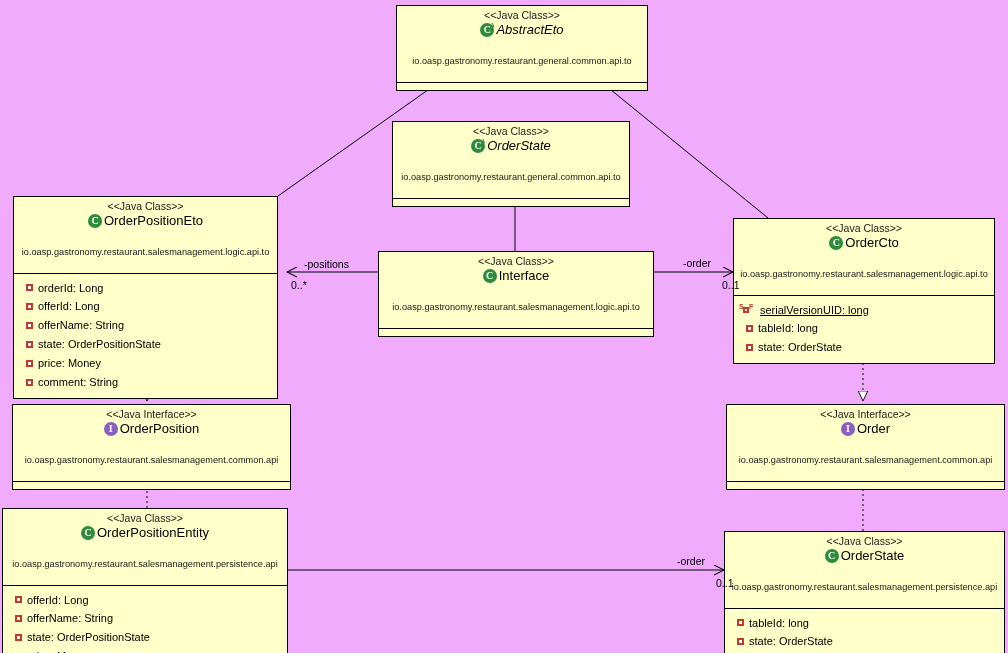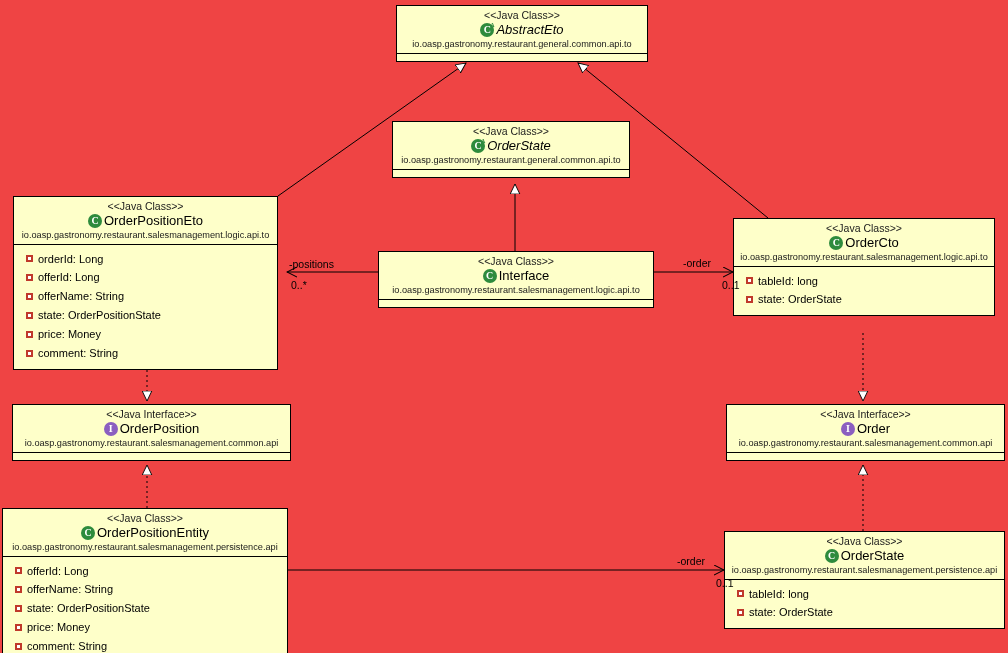--- a/index.html
+++ b/index.html
@@ -5,21 +5,21 @@
   * { box-sizing: border-box; margin: 0; padding: 0; }
   html, body {
     width: 1008px; height: 653px;
     background: #ffffff;
     font-family: "Liberation Sans", sans-serif;
     overflow: hidden;
   }
   #diagram {
     position: relative;
     width: 1008px; height: 653px;
-    background: #ef4444;
+    background: #f0abfc;
   }
   svg.edges {
     position: absolute; left: 0; top: 0;
     width: 1008px; height: 653px;
     pointer-events: none;
   }
 
   
   .uml-box {
     position: absolute;
@@ -51,25 +51,26 @@
     font-weight: normal;
     color: #000000;
     white-space: nowrap;
   }
   .cls-name.abstract { font-style: italic; }
   .pkg {
     font-size: 9.2px;
     color: #1a1a1a;
     display: block;
     white-space: nowrap;
-    margin-top: 1px;
+    margin-top: 18px;
   }
   .uml-attrs {
     border-top: 1px solid #000000;
     padding: 5px 0 6px 0;
+    margin-top: 12px;
   }
   .attr {
     display: flex;
     align-items: center;
     gap: 5px;
     font-size: 11px;
     color: #000000;
     padding: 2px 0 2px 12px;
     line-height: 1.35;
     white-space: nowrap;
@@ -257,20 +258,28 @@
   <div class="uml-box" style="left:733px; top:218px; width:262px;">
     <div class="uml-head">
       <span class="stereotype">&lt;&lt;Java Class&gt;&gt;</span>
       <span class="name-row">
         <span class="icon-class">C</span>
         <span class="cls-name">OrderCto</span>
       </span>
       <span class="pkg">io.oasp.gastronomy.restaurant.salesmanagement.logic.api.to</span>
     </div>
     <div class="uml-attrs">
+      <div class="attr" style="padding-left:5px;">
+        <span class="icon-field-sf">
+          <span class="s-mark">S</span>
+            <span class="sq"></span>
+            <span class="f-mark">F</span>
+        </span>
+        <span class="attr-text underline">serialVersionUID: long</span>
+      </div>
       <div class="attr">
         <span class="icon-field"></span>
         <span class="attr-text">tableId: long</span>
       </div>
       <div class="attr">
         <span class="icon-field"></span>
         <span class="attr-text">state: OrderState</span>
       </div>
     </div>
   </div>
@@ -346,21 +355,21 @@
         <span class="icon-field"></span>
         <span class="attr-text">tableId: long</span>
       </div>
       <div class="attr">
         <span class="icon-field"></span>
         <span class="attr-text">state: OrderState</span>
       </div>
     </div>
   </div>
 
-  <span class="edge-label" style="left:289px; top:258px;">-positions</span>
+  <span class="edge-label" style="left:304px; top:258px;">-positions</span>
   <span class="edge-label" style="left:291px; top:279px;">0..*</span>
 
   <span class="edge-label" style="left:683px; top:257px;">-order</span>
   <span class="edge-label" style="left:722px; top:279px;">0..1</span>
 
   <span class="edge-label" style="left:677px; top:555px;">-order</span>
   <span class="edge-label" style="left:716px; top:577px;">0..1</span>
 
 </div>
 

